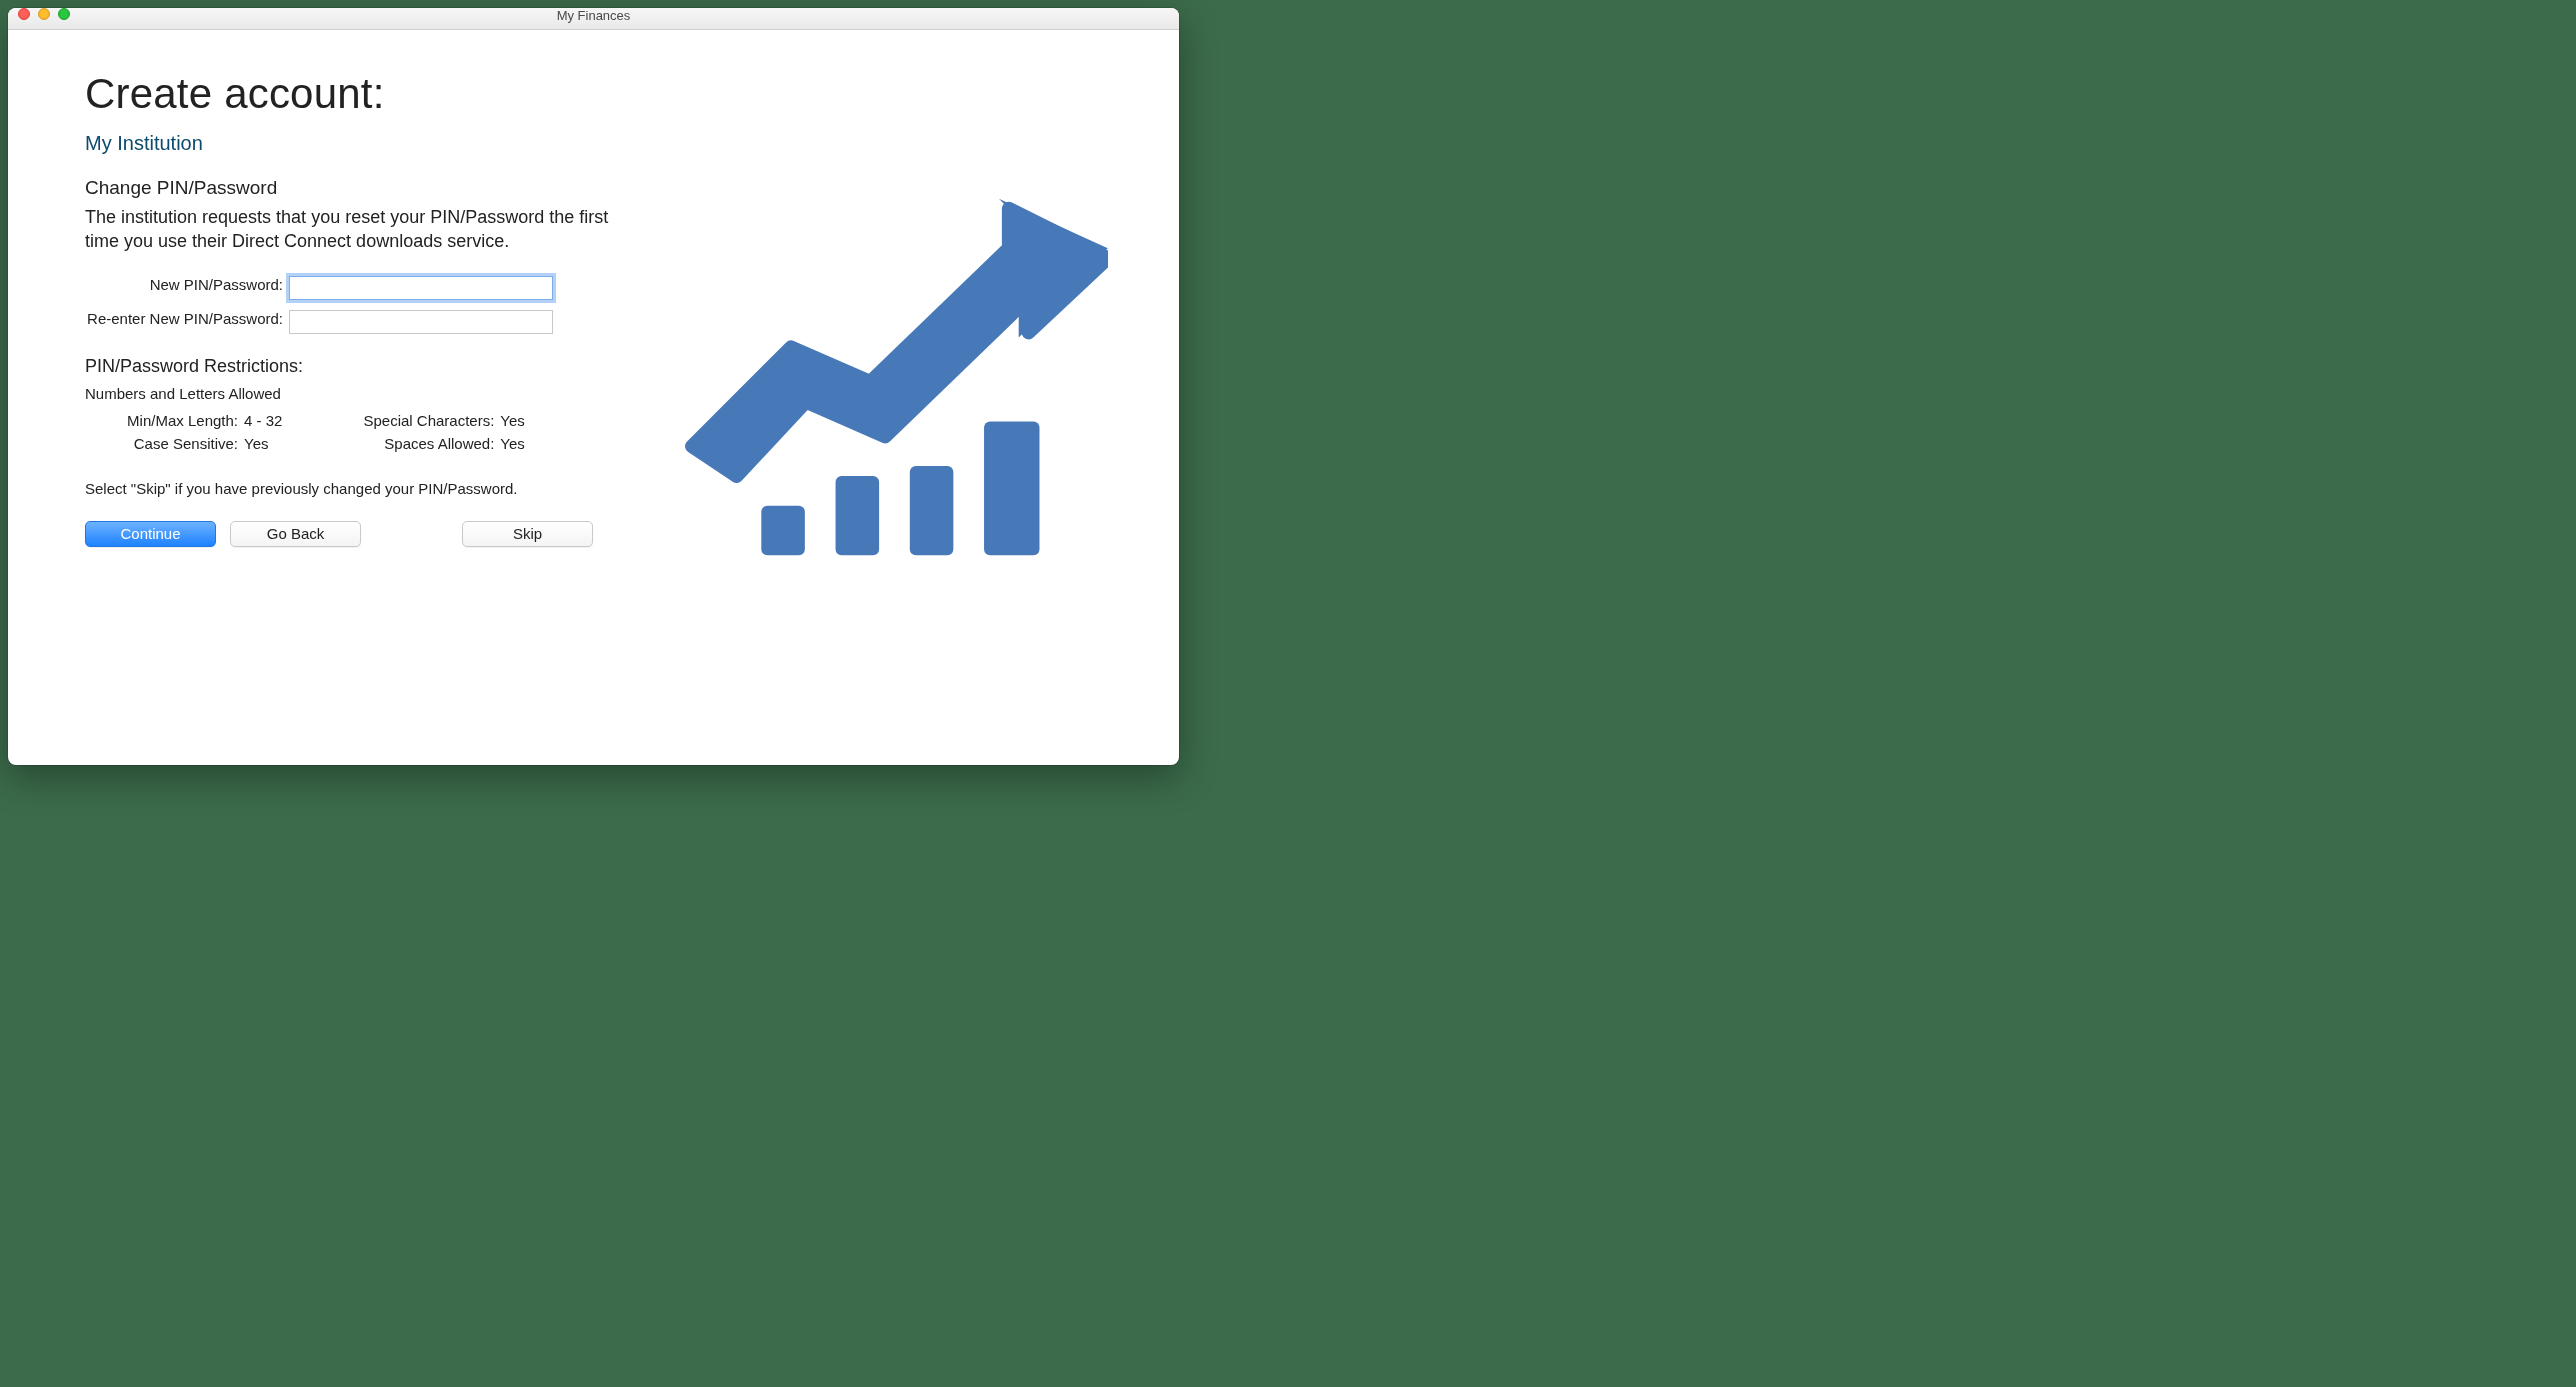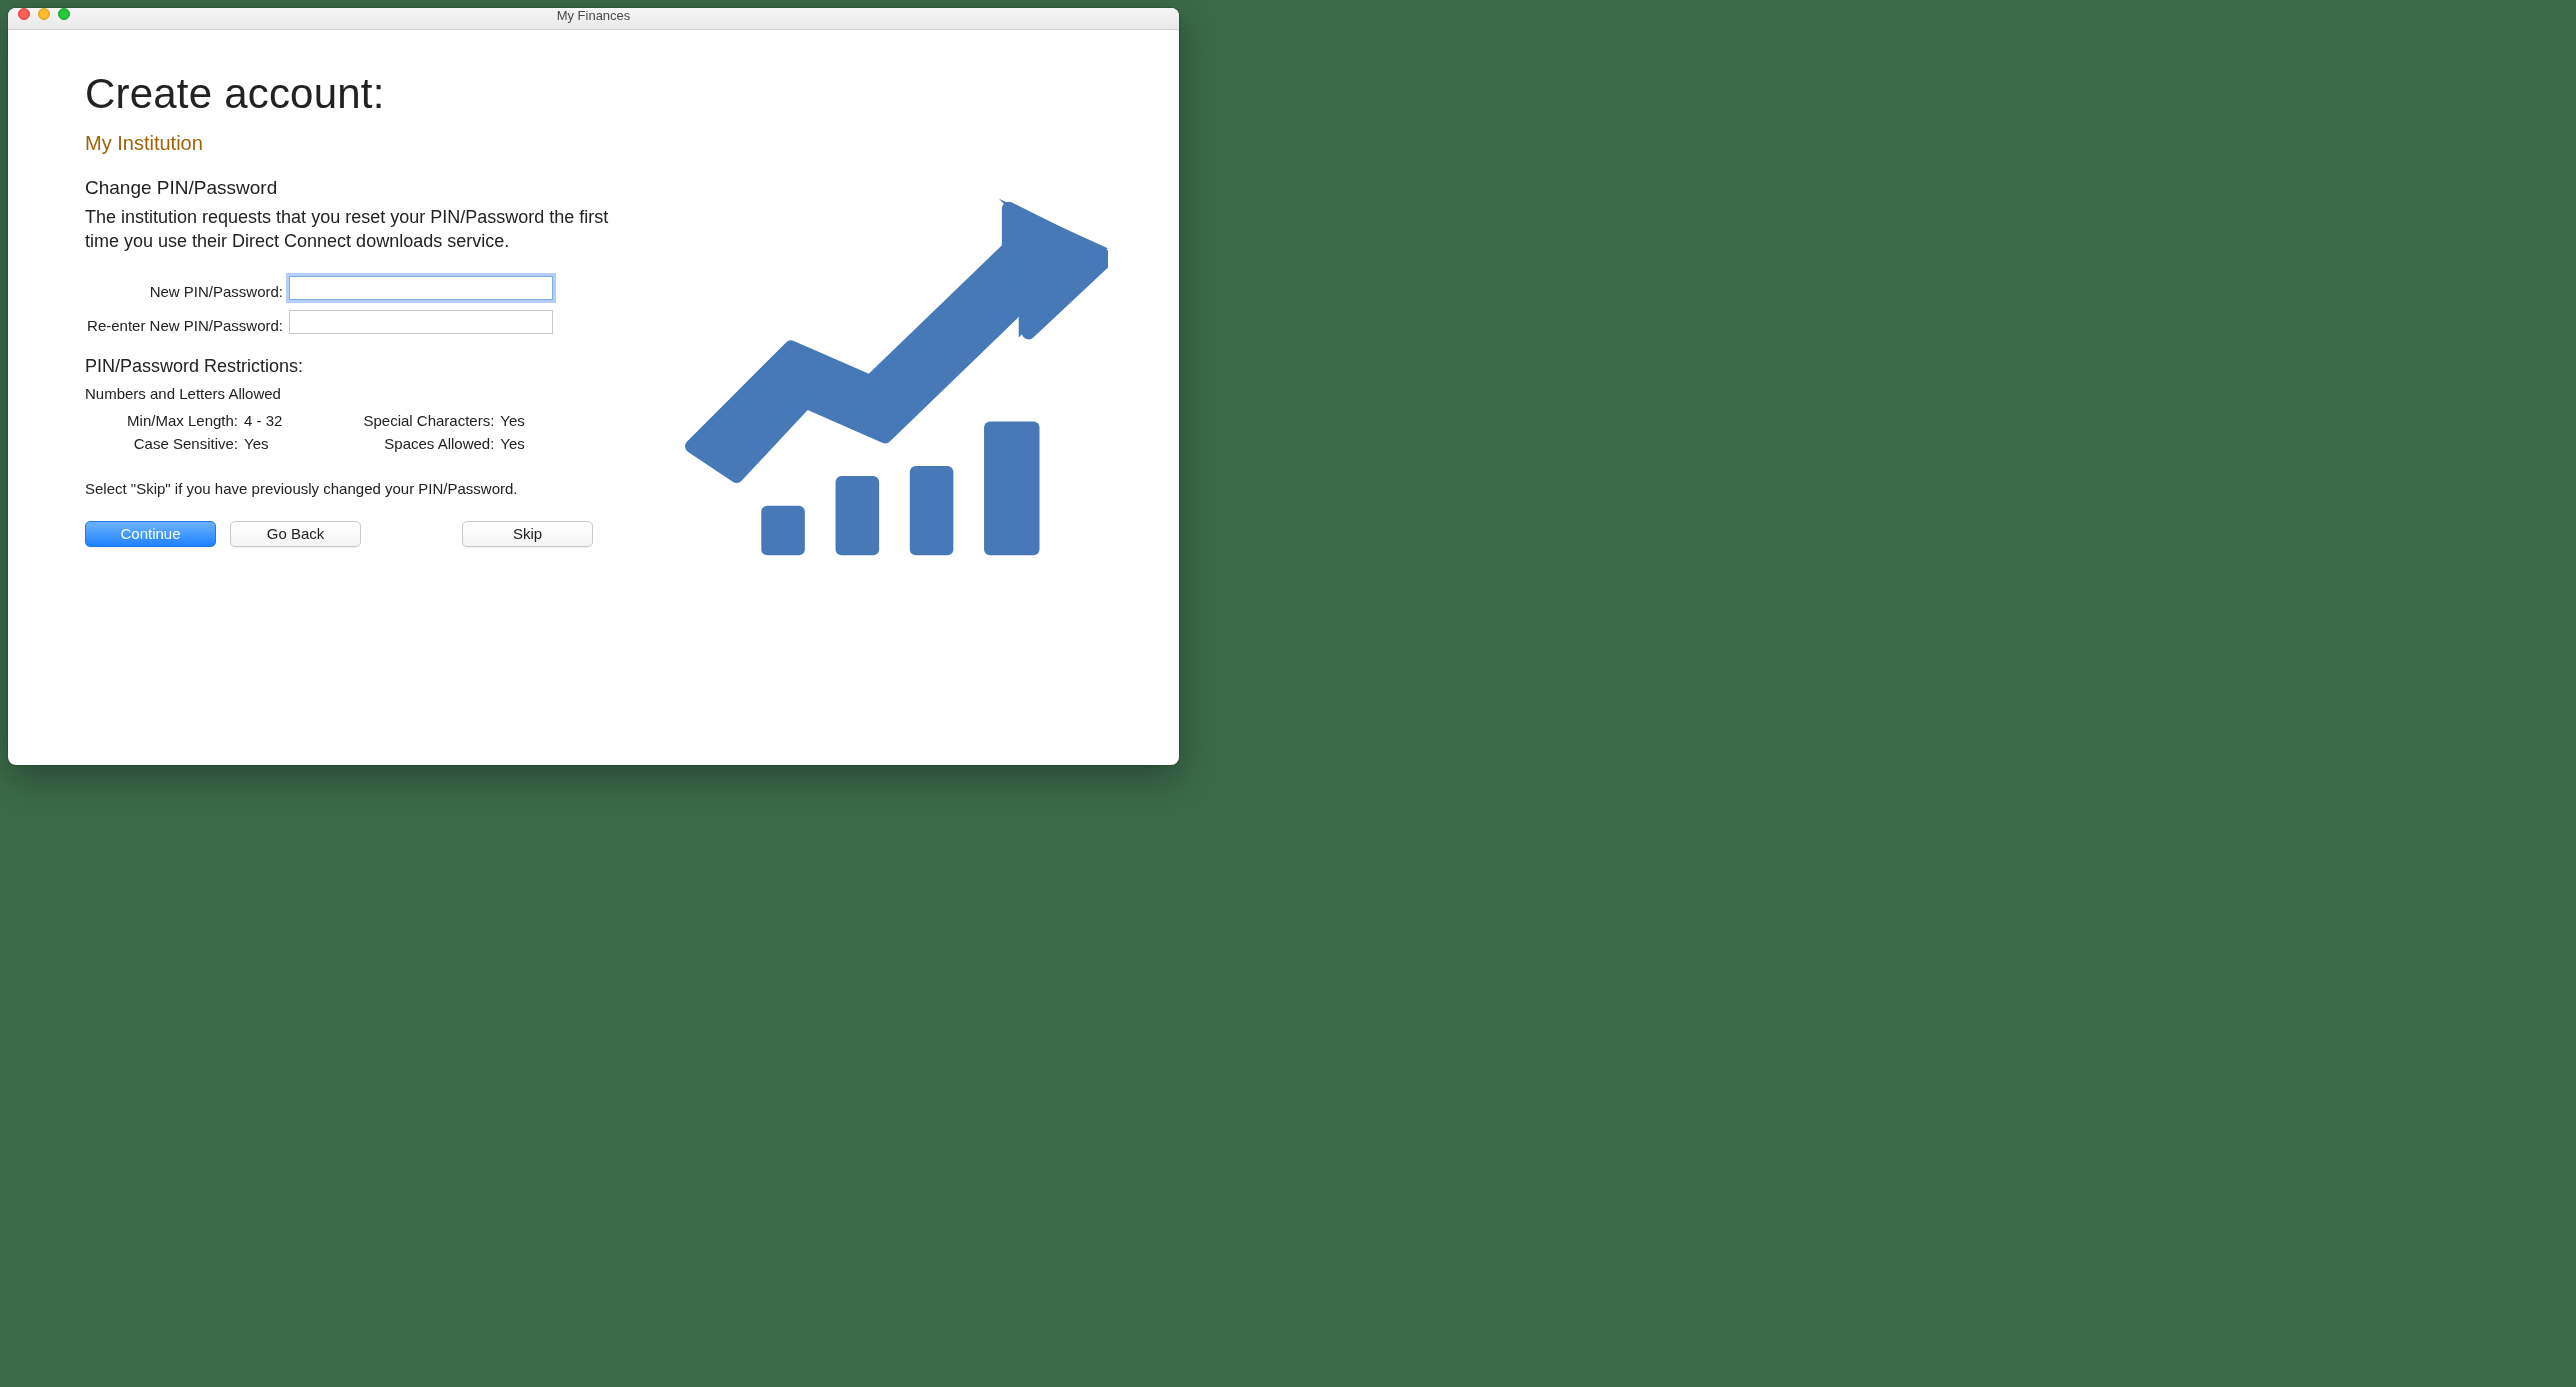--- a/index.html
+++ b/index.html
@@ -68,39 +68,39 @@
   h1.page-title {
     font-size: 42px;
     font-weight: 300;
     letter-spacing: 0.2px;
     color: #222;
     margin-bottom: 14px;
   }
   .subtitle {
     font-size: 20px;
     font-weight: 400;
-    color: #a16207;
+    color: #0c4a6e;
     margin-bottom: 22px;
   }
   .section-heading {
     font-size: 19px;
     font-weight: 400;
     color: #222;
     margin-bottom: 6px;
   }
   .description {
     font-size: 18px;
     line-height: 1.35;
     color: #222;
     max-width: 555px;
     margin-bottom: 22px;
   }
   .form-row {
     display: flex;
-    align-items: flex-end;
+    align-items: flex-start;
     margin-bottom: 10px;
   }
   .form-row label {
     width: 204px;
     text-align: right;
     font-size: 15px;
     color: #222;
     padding-right: 6px;
   }
   .form-row input {

